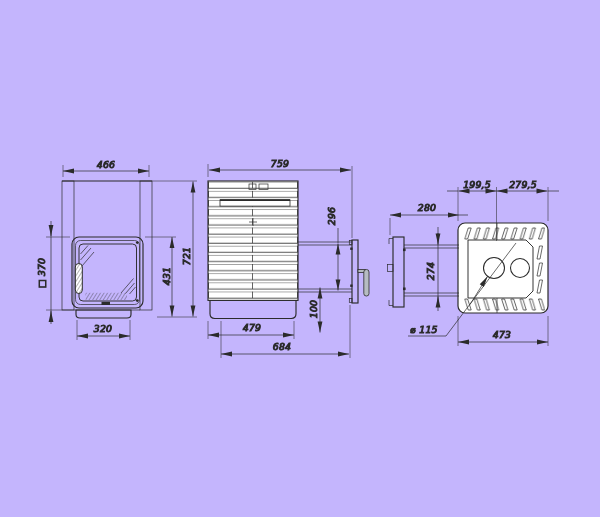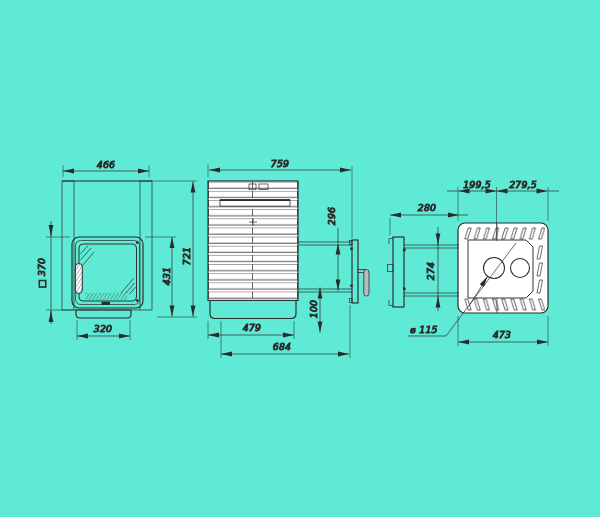--- a/index.html
+++ b/index.html
@@ -1,16 +1,16 @@
 <!DOCTYPE html>
 <html><head>
 <meta charset="utf-8">
 <style>
   html,body{margin:0;padding:0;background:#ffffff;}
-  .stage{position:relative;width:600px;height:517px;background:#5eead4;overflow:hidden;
+  .stage{position:relative;width:600px;height:517px;background:#c4b5fd;overflow:hidden;
          font-family:"DejaVu Sans",sans-serif;}
   svg{position:absolute;left:0;top:0;}
   svg text{fill:#1f1f1f;font-family:"DejaVu Sans",sans-serif;font-style:italic;
            font-size:9.3px;letter-spacing:.2px;}
   .obj{fill:none;stroke-width:1.15;}
   .obj-thin{fill:none;stroke-width:0.7;}
   .dim{fill:none;stroke-width:0.7;}
   .ext{fill:none;stroke-width:0.55;}
 </style>
 </head>

